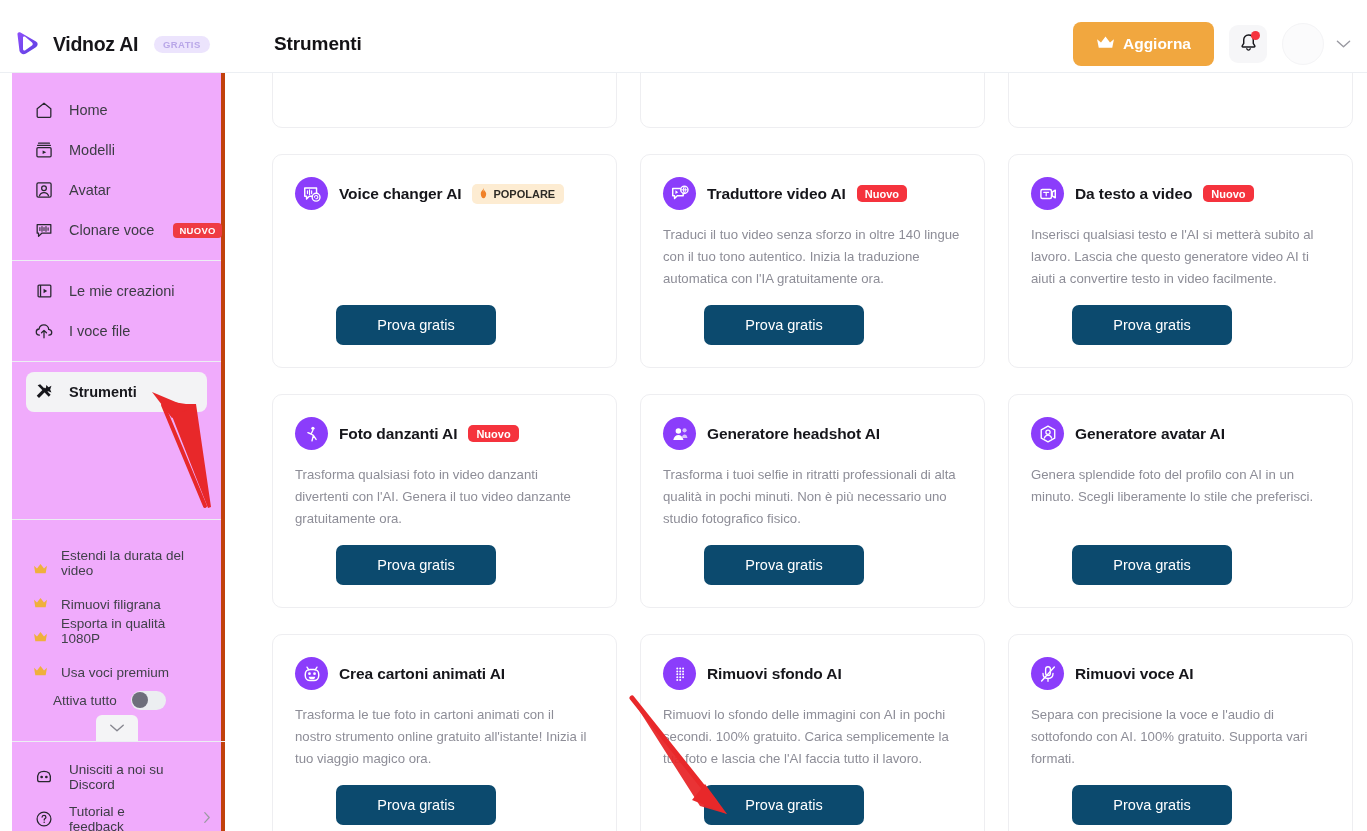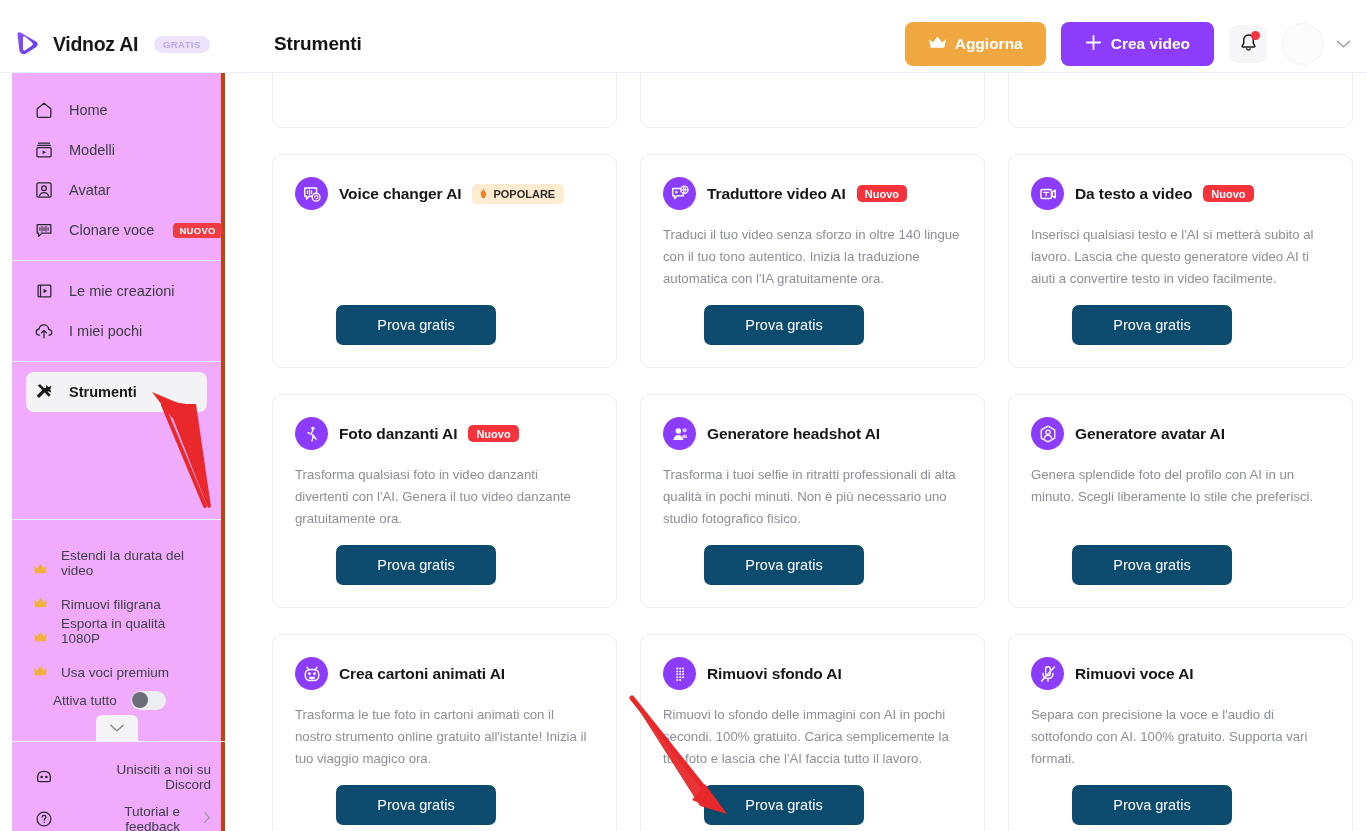--- a/index.html
+++ b/index.html
@@ -104,21 +104,21 @@
     width: 42px; height: 26px; background: #f4f4f6;
     border-radius: 6px 6px 0 0; border: none; cursor: pointer;
     display: flex; align-items: center; justify-content: center;
     color: #86868f;
   }
   .bottom-sep { position: absolute; left: 0; top: 668px; width: 213px; height: 1px; background: #eceff3; }
   .bottom-links { position: absolute; left: 0; top: 683px; width: 213px; }
   .bottom-item {
     display: flex; align-items: center; gap: 15px;
     height: 42px; margin: 0 14px; padding-left: 7px;
-    font-size: 13.5px; color: #3c3c44; cursor: pointer; text-align: right;
+    font-size: 13.5px; color: #3c3c44; cursor: pointer;
   }
   .bottom-item .chev-r { margin-left: 8px; color: #9a9aa2; }
 
   
   .main {
     position: absolute; top: 57px; left: 213px;
     width: 1154px; height: 774px; background: #fff;
     overflow: hidden;
   }
   .grid {
@@ -191,28 +191,20 @@
 
     <div class="top-actions">
       <button class="btn-upgrade">
         <span>
           <svg width="19" height="15" viewBox="0 0 20 16">
               <path d="M1 4.5 L5.2 8 L10 1.5 L14.8 8 L19 4.5 L17.2 13.5 L2.8 13.5 Z" fill="#fff"></path>
             </svg>
         </span>
         <span>Aggiorna</span>
       </button>
-      <button class="btn-create">
-        <span>
-          <svg width="17" height="17" viewBox="0 0 18 18">
-              <path d="M9 2 V16 M2 9 H16" stroke="#fff" stroke-width="1.9" stroke-linecap="round"></path>
-            </svg>
-        </span>
-        <span>Crea video</span>
-      </button>
       <button class="bell-btn">
         <span>
           <svg width="21" height="21" viewBox="0 0 22 22">
             <path d="M11 3.2 C7.9 3.2 6 5.3 6 8.2 V12 L4.4 14.6 C4.1 15.1 4.5 15.8 5.1 15.8 H16.9 C17.5 15.8 17.9 15.1 17.6 14.6 L16 12 V8.2 C16 5.3 14.1 3.2 11 3.2 Z" fill="none" stroke="#17171c" stroke-width="1.5" stroke-linejoin="round"></path>
             <path d="M9.2 17.6 C9.6 18.6 10.2 19 11 19 C11.8 19 12.4 18.6 12.8 17.6" fill="none" stroke="#17171c" stroke-width="1.5" stroke-linecap="round"></path>
           </svg>
         </span>
         <span class="bell-dot"></span>
       </button>
       <div class="avatar-wrap">
@@ -285,21 +277,21 @@
         <span class="nav-label">Le mie creazioni</span>
       </div>
 
       <div class="nav-item">
         <span class="nav-icon">
           <svg width="20" height="20" viewBox="0 0 22 22">
             <path d="M6 15.5 C3.8 15.5 2.5 13.9 2.5 12.1 C2.5 10.3 3.9 8.9 5.6 8.8 C6 6.2 8.2 4.3 10.9 4.3 C13.7 4.3 16 6.5 16.2 9.2 C18 9.5 19.5 10.9 19.5 12.6 C19.5 14.3 18.1 15.5 16.3 15.5" fill="none" stroke="#27272e" stroke-width="1.4" stroke-linecap="round"></path>
             <path d="M11 18.5 V10.5 M8.3 13 L11 10.3 L13.7 13" fill="none" stroke="#27272e" stroke-width="1.4" stroke-linecap="round" stroke-linejoin="round"></path>
           </svg>
         </span>
-        <span class="nav-label">I miei pochi</span>
+        <span class="nav-label">I voce file</span>
       </div>
 
       <div class="nav-sep"></div>
 
       <div class="nav-item active">
         <span class="nav-icon">
           <svg width="20" height="20" viewBox="0 0 22 22">
             <path d="M3 16.5 L12 7.5 L14.5 10 L5.5 19 Z" fill="#17171c" transform="translate(0,-1.5)"></path>
             <path d="M13.5 3.2 L16 5.7 L19.2 4.2 L17.8 8.2 L19.2 11.5 L15.6 10.3 L12.2 12 L13 8.2 Z" fill="#17171c"></path>
             <path d="M4.2 5 L7.2 3.5 L18 14.2 L16.5 17.2 Z" fill="#17171c" opacity="0"></path>

